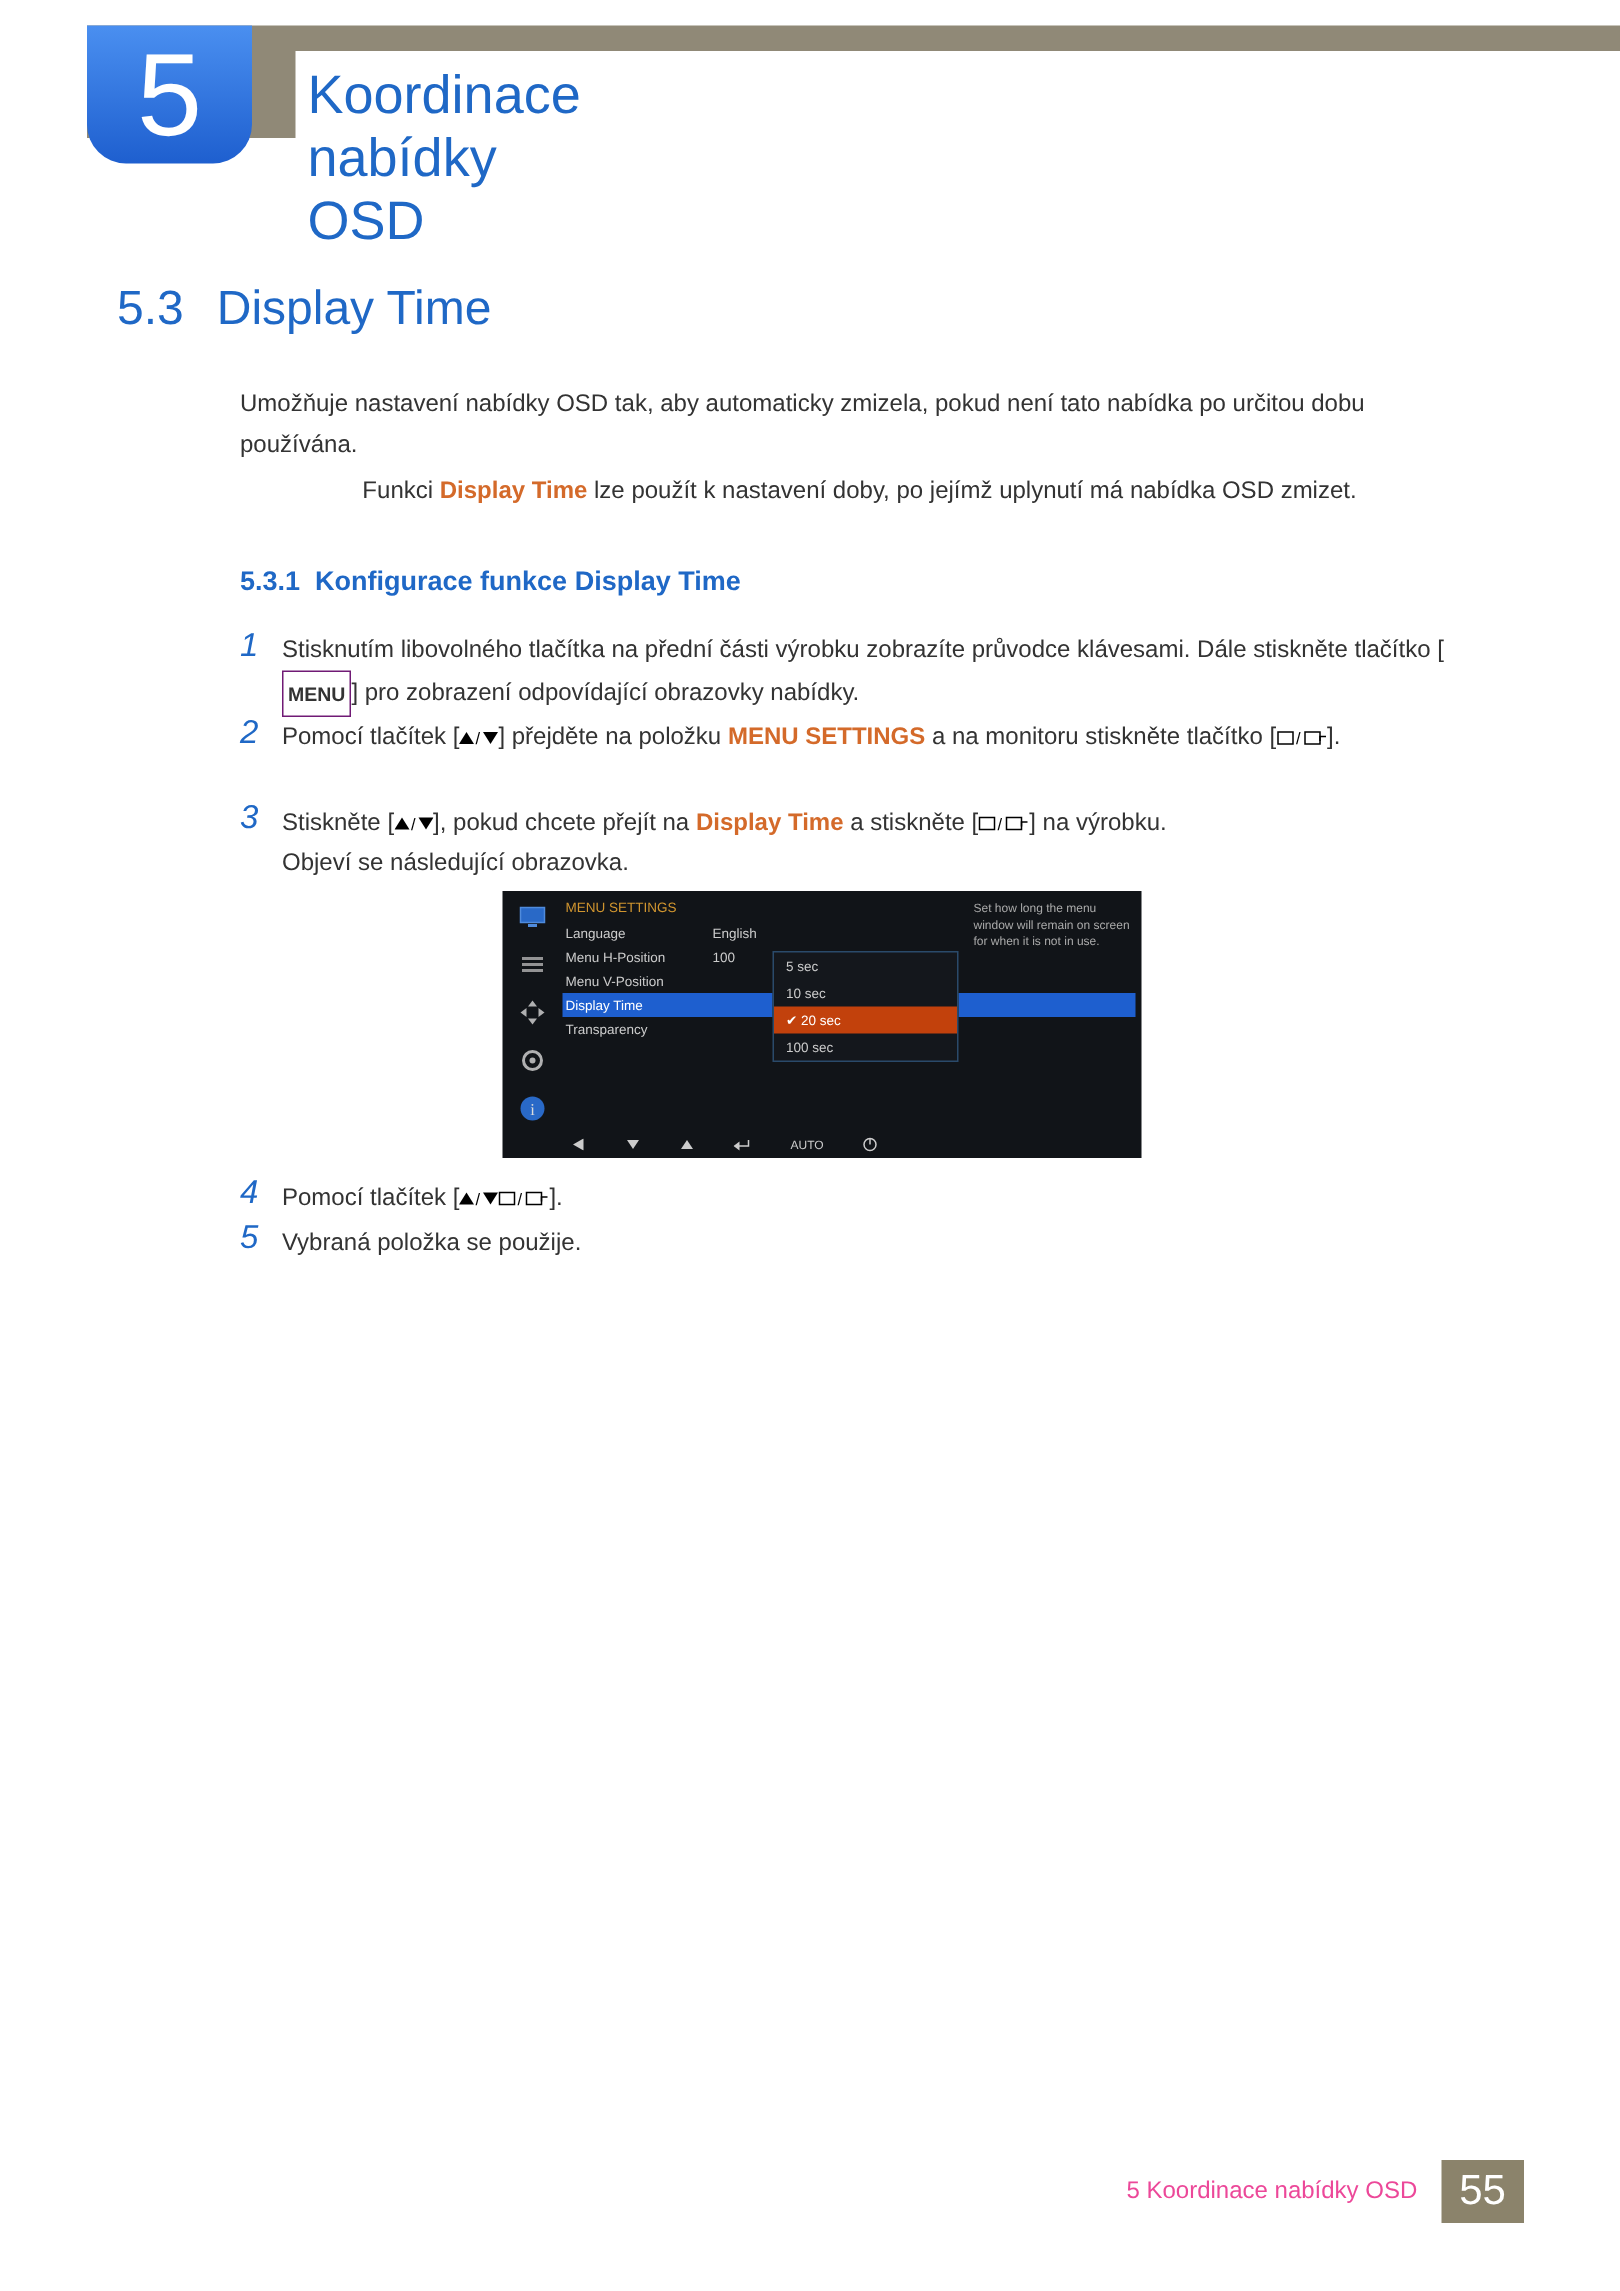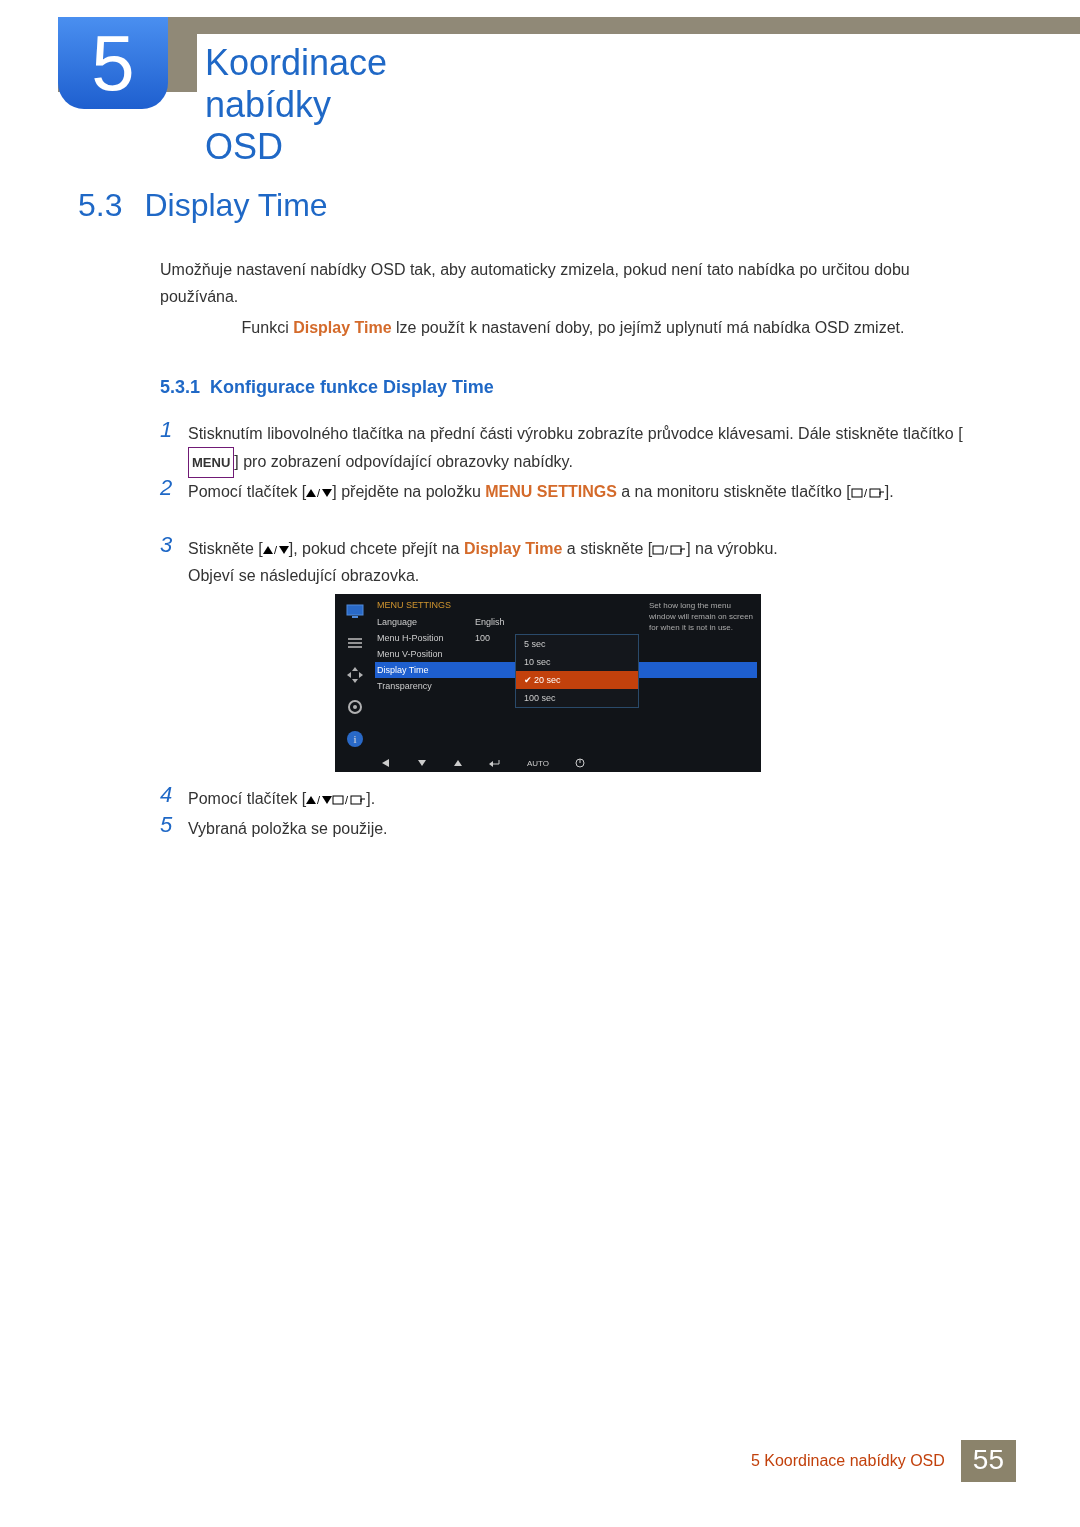--- a/index.html
+++ b/index.html
@@ -140,21 +140,21 @@
     font-size: 8px; color: #ccc;
   }
   .osd-footer .fb { display:inline-flex; align-items:center; gap:3px; }
 
   
   .page-footer-bar {
     position: absolute; bottom: 45px; right: 64px;
     display: flex; align-items: stretch;
   }
   .pf-label {
-    color: #c2410c; font-size: 16px; padding: 12px 16px;
+    color: #ec4899; font-size: 16px; padding: 12px 16px;
   }
   .pf-num {
     background: #8b836b; color: #fff; font-size: 28px; padding: 4px 12px;
   }
 </style>
 </head>
 <body>
 
 <div class="top-bar"></div>
 <div class="chapter-badge">

